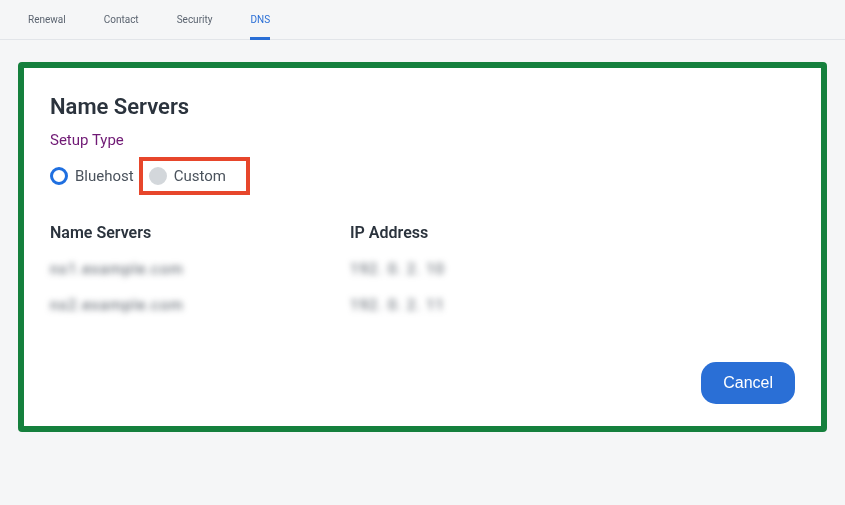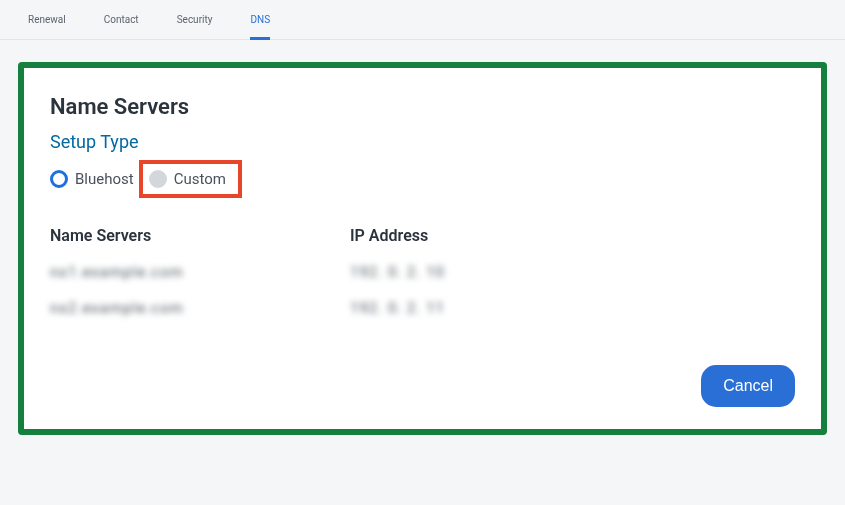--- a/index.html
+++ b/index.html
@@ -47,22 +47,22 @@
     margin-bottom: 12px;
   }
   .desc {
     font-size: 15px;
     color: #6b7480;
     line-height: 1.7;
     max-width: 460px;
     margin-bottom: 20px;
   }
   .setup-label {
-    font-size: 18px;
-    color: #0369a1;
+    font-size: 15px;
+    color: #701a75;
     margin-bottom: 8px;
   }
   .radio-row {
     display: flex;
     align-items: center;
     gap: 10px;
     margin-bottom: 28px;
   }
   .radio-group {
     display: inline-flex;
@@ -87,21 +87,21 @@
     border: 3px solid #d3d7db;
   }
   .radio-label {
     font-size: 15px;
     color: #4a525c;
   }
   .highlight-box {
     display: inline-flex;
     align-items: flex-end;
     gap: 7px;
-    padding: 6px 12px 6px 6px;
+    padding: 6px 20px 6px 6px;
     border: 4px solid #e7462b;
     margin-left: -5px;
   }
   .columns {
     display: flex;
     gap: 90px;
     margin-bottom: 30px;
   }
   .col-header {
     font-size: 16px;

